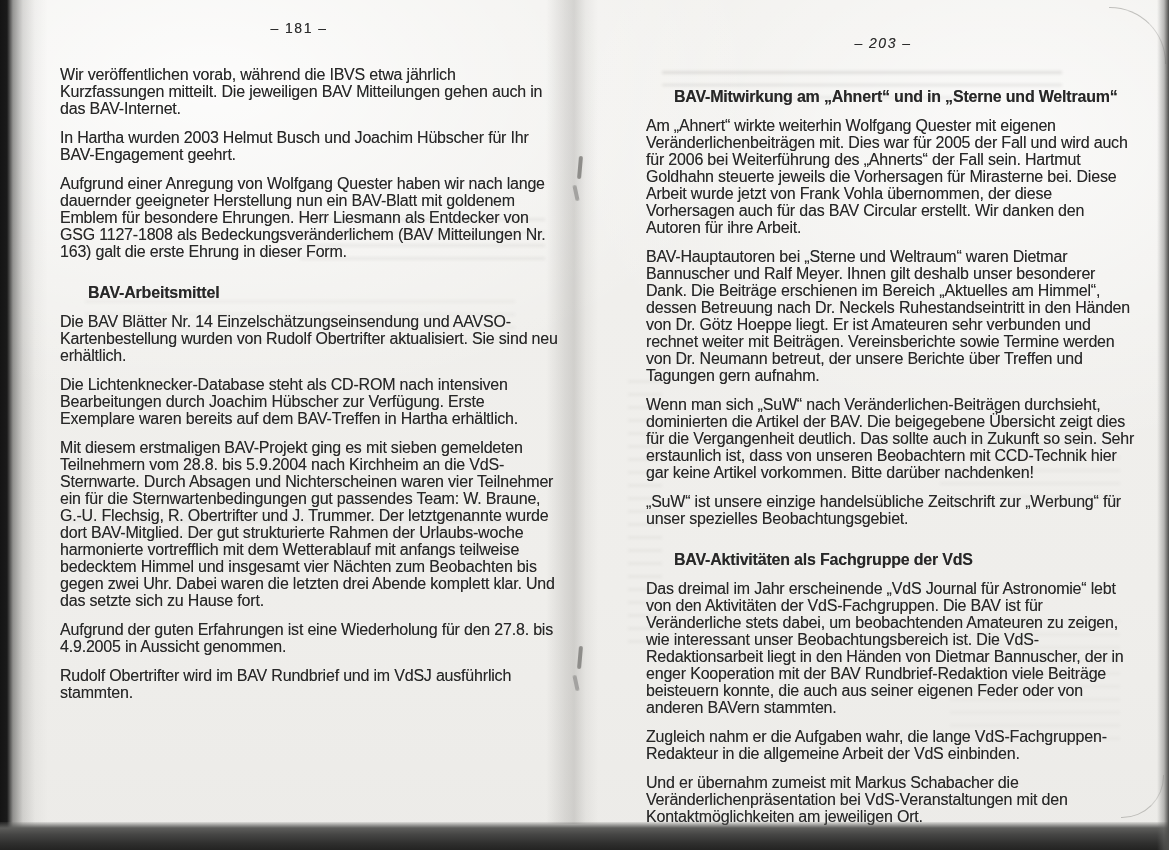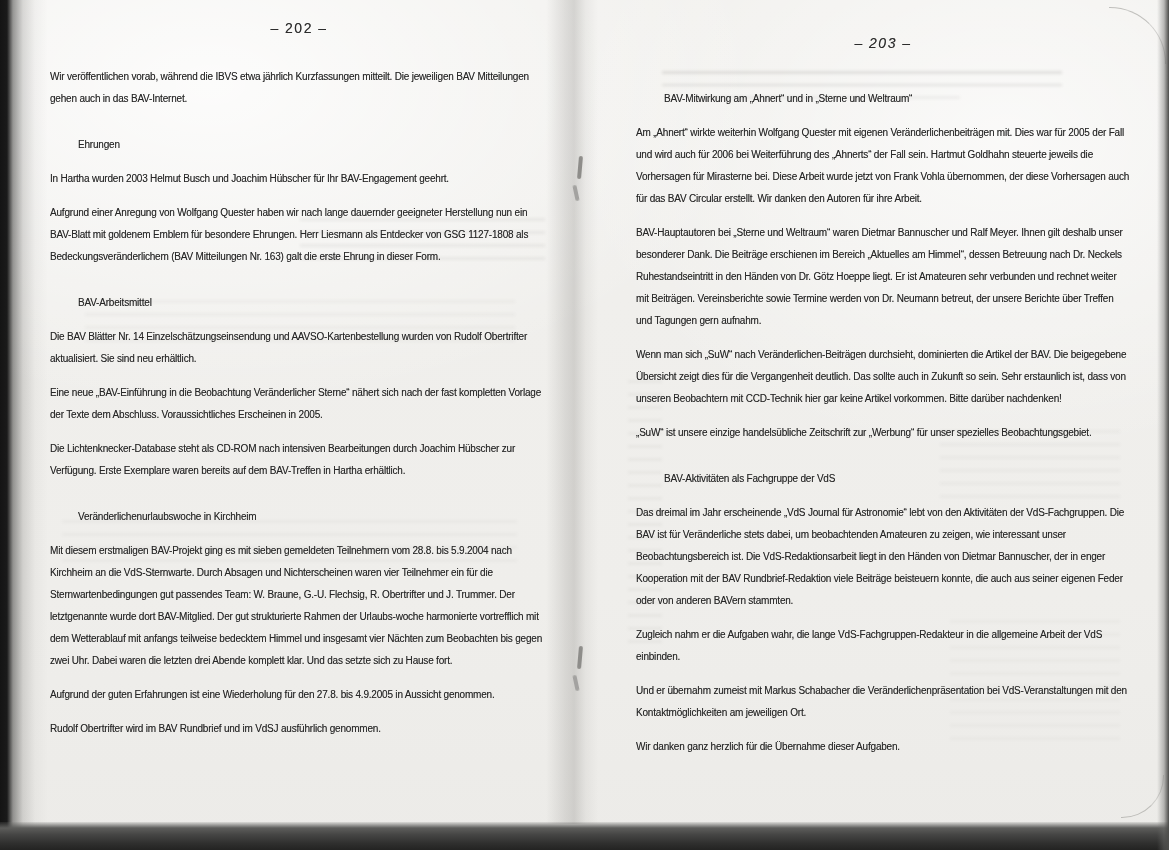--- a/index.html
+++ b/index.html
@@ -59,27 +59,28 @@
   
   .pageno {
     position:absolute; z-index:5; text-align:center;
     font-size:14px; color:#2c2c2c; letter-spacing:1.5px;
     text-shadow:0 0 0.6px rgba(60,60,60,0.55);
   }
   .pageno-left  { left:50px;  top:20px; width:498px; }
   .pageno-right { left:636px; top:35px; width:494px;font-style:italic; }
   .content {
     position:absolute; z-index:5;
-    color:#272727; font-size:10px; line-height:22px; letter-spacing:-0.2px;
+    color:#272727; font-size:16px; line-height:17px; letter-spacing:-0.2px;
     text-shadow:0 0 0.6px rgba(60,60,60,0.5);
+    margin-left:10px;
   }
   .content-left  { left:50px;  top:66px; width:498px; }
   .content-right { left:636px; top:88px; width:494px; }
   .para    { margin:0 0 12px 0; }
-  .heading { font-weight:normal; margin:24px 0 12px 0;padding-left:28px; }
+  .heading { font-weight:bold; margin:24px 0 12px 0;padding-left:28px; }
   .content .heading:first-child { margin-top:0; }
 </style>
 </head>
 <body>
 
 <div class="scan">
 
   <div class="gutter-shadow"></div>
   <div class="edge-left"></div>
   <div class="edge-bottom"></div>
@@ -93,34 +94,31 @@
 
   <div class="bleed" style="left:662px; top:71px;  width:400px; height:15px; opacity:0.30;"></div>
   <div class="bleed" style="left:700px; top:96px;  width:260px; height:12px; opacity:0.14;"></div>
   <div class="bleed" style="left:300px; top:218px; width:245px; height:46px; opacity:0.16;"></div>
   <div class="bleed" style="left:85px;  top:300px; width:430px; height:44px; opacity:0.10;"></div>
   <div class="bleed" style="left:62px;  top:520px; width:455px; height:52px; opacity:0.09;"></div>
   <div class="bleed" style="left:628px; top:380px; width:34px;  height:270px; opacity:0.12;"></div>
   <div class="bleed" style="left:940px; top:430px; width:180px; height:70px; opacity:0.10;"></div>
   <div class="bleed" style="left:950px; top:620px; width:170px; height:120px; opacity:0.08;"></div>
 
-  <div class="pageno pageno-left">– 202 –</div>
+  <div class="pageno pageno-left">– 181 –</div>
   <div class="content content-left">
     <p class="para">Wir veröffentlichen vorab, während die IBVS etwa jährlich Kurzfassungen mitteilt. Die jeweiligen BAV Mitteilungen gehen auch in das BAV-Internet.</p>
-    <p class="heading">Ehrungen</p>
     <p class="para">In Hartha wurden 2003 Helmut Busch und Joachim Hübscher für Ihr BAV-Engagement geehrt.</p>
     <p class="para">Aufgrund einer Anregung von Wolfgang Quester haben wir nach lange dauernder geeigneter Herstellung nun ein BAV-Blatt mit goldenem Emblem für besondere Ehrungen. Herr Liesmann als Entdecker von GSG 1127-1808 als Bedeckungsveränderlichem (BAV Mitteilungen Nr. 163) galt die erste Ehrung in dieser Form.</p>
     <p class="heading">BAV-Arbeitsmittel</p>
     <p class="para">Die BAV Blätter Nr. 14 Einzelschätzungseinsendung und AAVSO-Kartenbestellung wurden von Rudolf Obertrifter aktualisiert. Sie sind neu erhältlich.</p>
-    <p class="para">Eine neue „BAV-Einführung in die Beobachtung Veränderlicher Sterne“ nähert sich nach der fast kompletten Vorlage der Texte dem Abschluss. Voraussichtliches Erscheinen in 2005.</p>
     <p class="para">Die Lichtenknecker-Database steht als CD-ROM nach intensiven Bearbeitungen durch Joachim Hübscher zur Verfügung. Erste Exemplare waren bereits auf dem BAV-Treffen in Hartha erhältlich.</p>
-    <p class="heading">Veränderlichenurlaubswoche in Kirchheim</p>
     <p class="para">Mit diesem erstmaligen BAV-Projekt ging es mit sieben gemeldeten Teilnehmern vom 28.8. bis 5.9.2004 nach Kirchheim an die VdS-Sternwarte. Durch Absagen und Nichterscheinen waren vier Teilnehmer ein für die Sternwartenbedingungen gut passendes Team: W. Braune, G.-U. Flechsig, R. Obertrifter und J. Trummer. Der letztgenannte wurde dort BAV-Mitglied. Der gut strukturierte Rahmen der Urlaubs-woche harmonierte vortrefflich mit dem Wetterablauf mit anfangs teilweise bedecktem Himmel und insgesamt vier Nächten zum Beobachten bis gegen zwei Uhr. Dabei waren die letzten drei Abende komplett klar. Und das setzte sich zu Hause fort.</p>
     <p class="para">Aufgrund der guten Erfahrungen ist eine Wiederholung für den 27.8. bis 4.9.2005 in Aussicht genommen.</p>
-    <p class="para">Rudolf Obertrifter wird im BAV Rundbrief und im VdSJ ausführlich genommen.</p>
+    <p class="para">Rudolf Obertrifter wird im BAV Rundbrief und im VdSJ ausführlich stammten.</p>
   </div>
 
   <div class="pageno pageno-right">– 203 –</div>
   <div class="content content-right">
     <p class="heading">BAV-Mitwirkung am „Ahnert“ und in „Sterne und Weltraum“</p>
     <p class="para">Am „Ahnert“ wirkte weiterhin Wolfgang Quester mit eigenen Veränderlichenbeiträgen mit. Dies war für 2005 der Fall und wird auch für 2006 bei Weiterführung des „Ahnerts“ der Fall sein. Hartmut Goldhahn steuerte jeweils die Vorhersagen für Mirasterne bei. Diese Arbeit wurde jetzt von Frank Vohla übernommen, der diese Vorhersagen auch für das BAV Circular erstellt. Wir danken den Autoren für ihre Arbeit.</p>
     <p class="para">BAV-Hauptautoren bei „Sterne und Weltraum“ waren Dietmar Bannuscher und Ralf Meyer. Ihnen gilt deshalb unser besonderer Dank. Die Beiträge erschienen im Bereich „Aktuelles am Himmel“, dessen Betreuung nach Dr. Neckels Ruhestandseintritt in den Händen von Dr. Götz Hoeppe liegt. Er ist Amateuren sehr verbunden und rechnet weiter mit Beiträgen. Vereinsberichte sowie Termine werden von Dr. Neumann betreut, der unsere Berichte über Treffen und Tagungen gern aufnahm.</p>
     <p class="para">Wenn man sich „SuW“ nach Veränderlichen-Beiträgen durchsieht, dominierten die Artikel der BAV. Die beigegebene Übersicht zeigt dies für die Vergangenheit deutlich. Das sollte auch in Zukunft so sein. Sehr erstaunlich ist, dass von unseren Beobachtern mit CCD-Technik hier gar keine Artikel vorkommen. Bitte darüber nachdenken!</p>
     <p class="para">„SuW“ ist unsere einzige handelsübliche Zeitschrift zur „Werbung“ für unser spezielles Beobachtungsgebiet.</p>
     <p class="heading">BAV-Aktivitäten als Fachgruppe der VdS</p>

